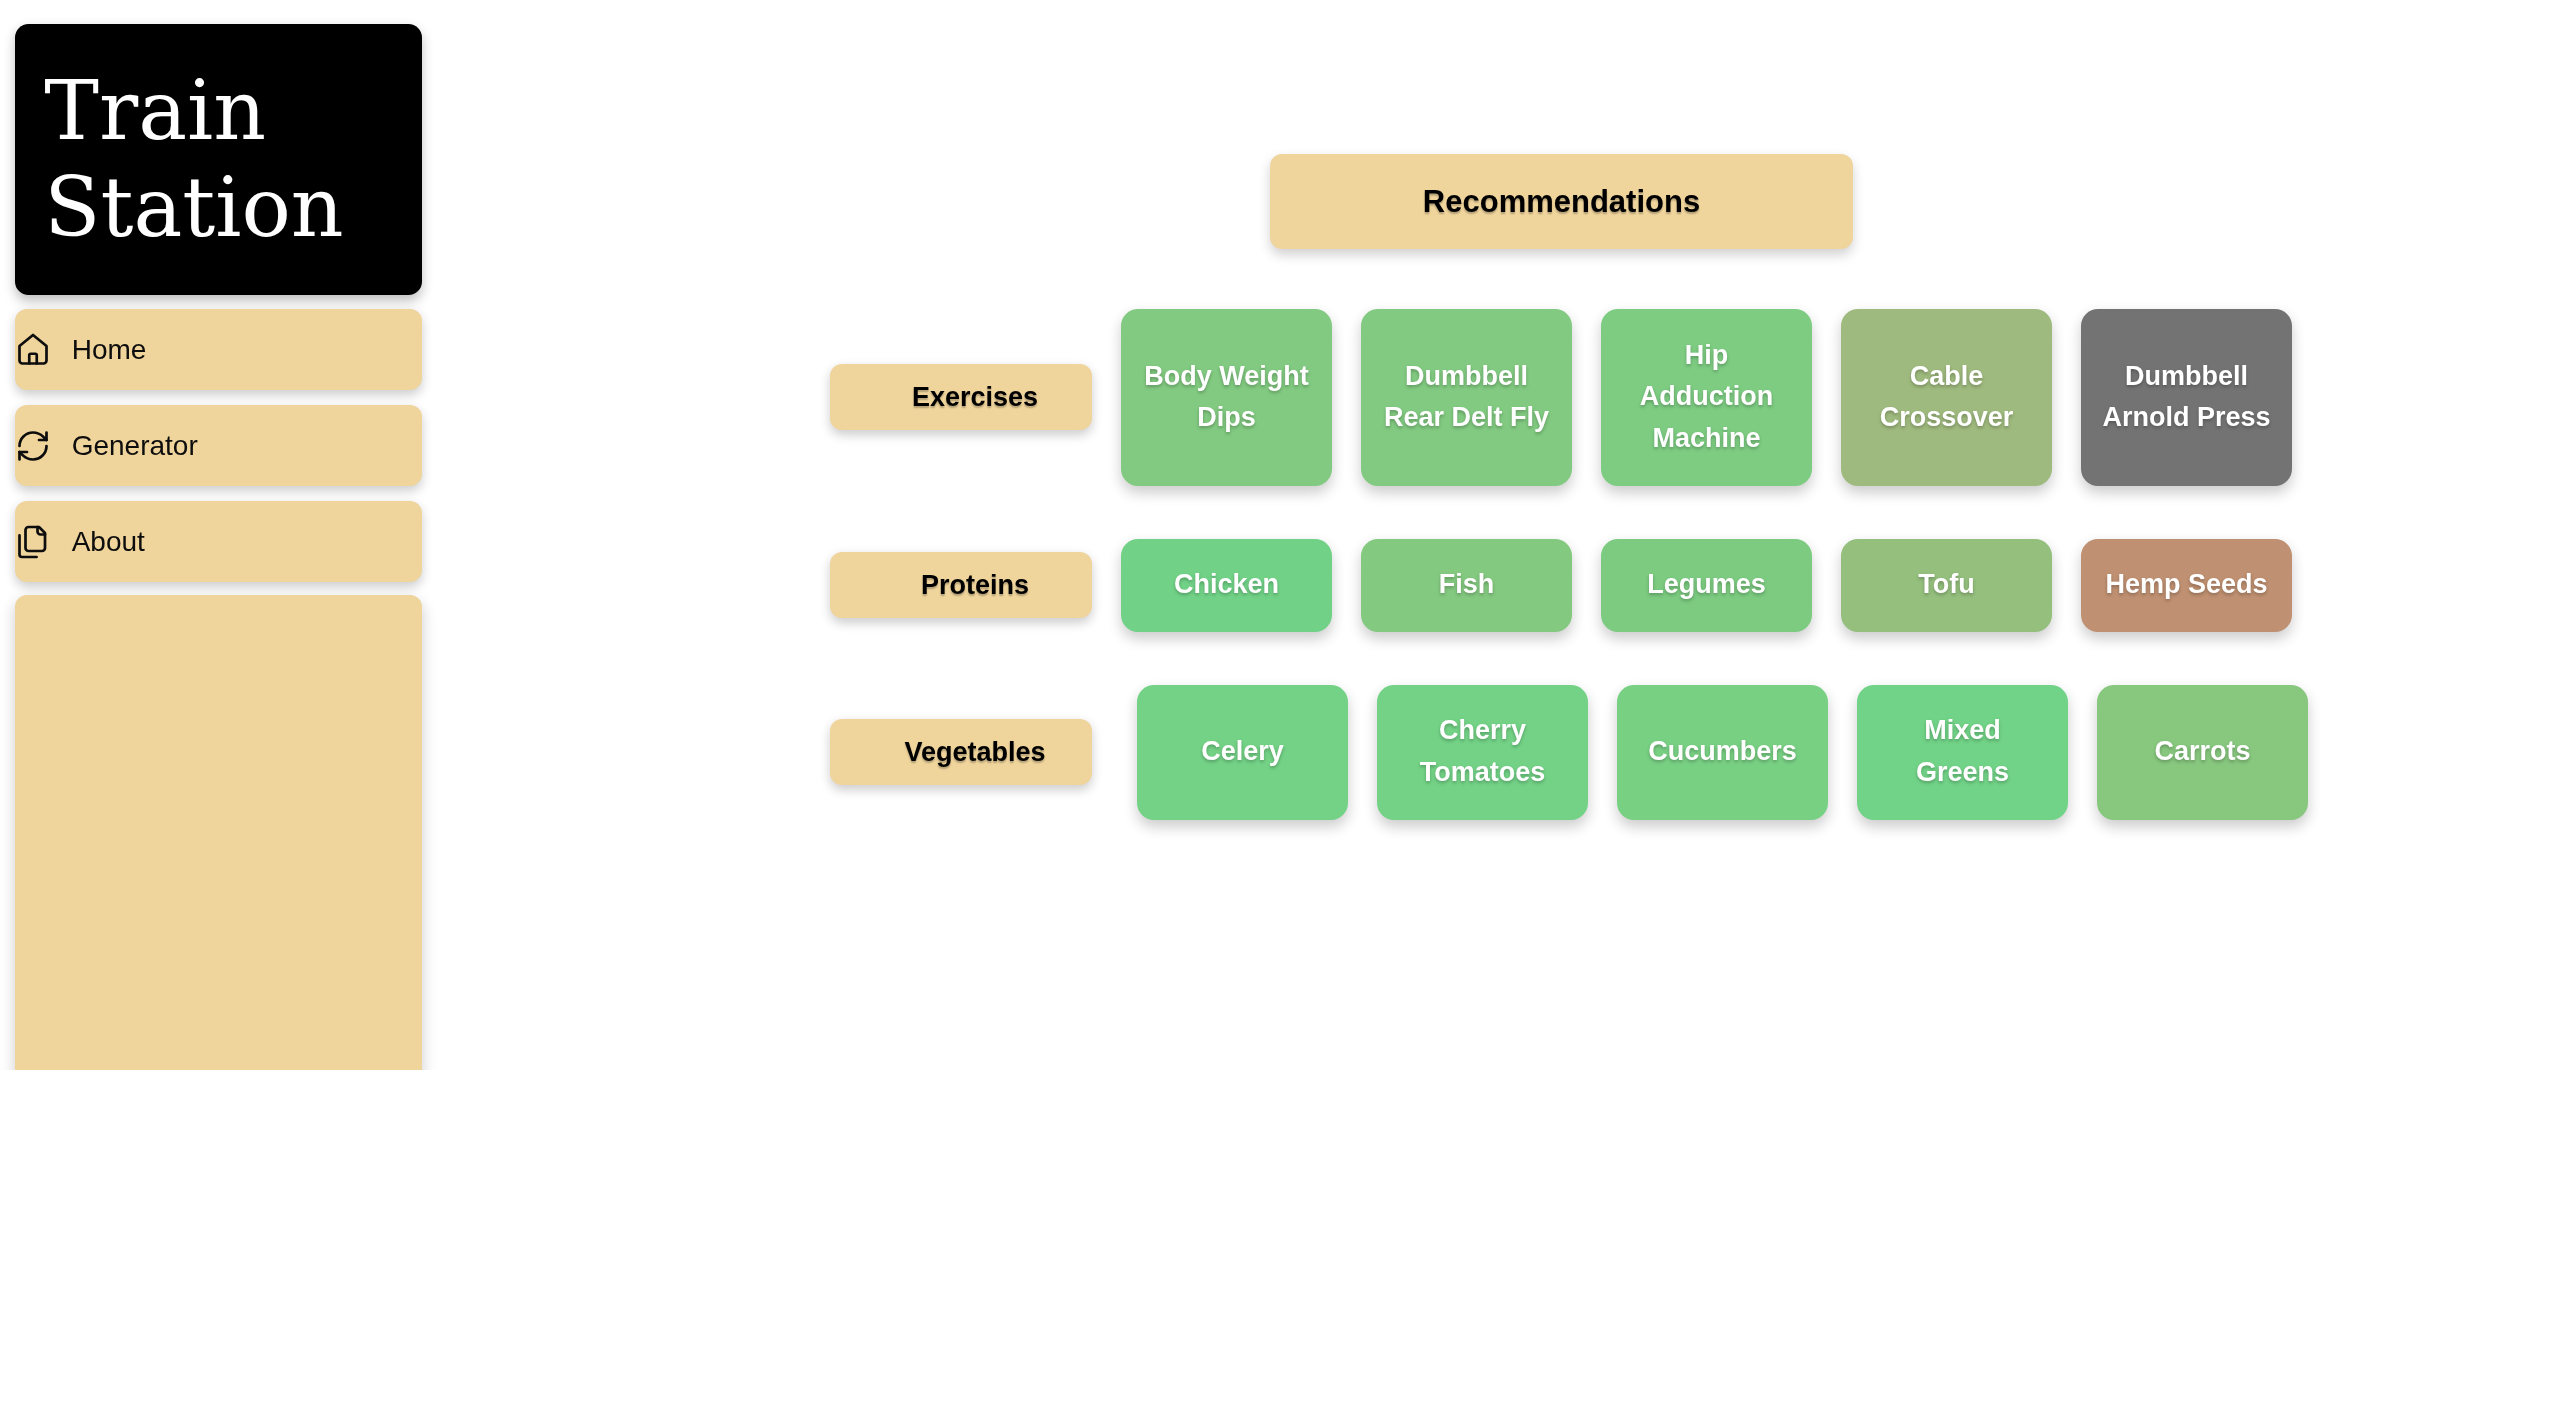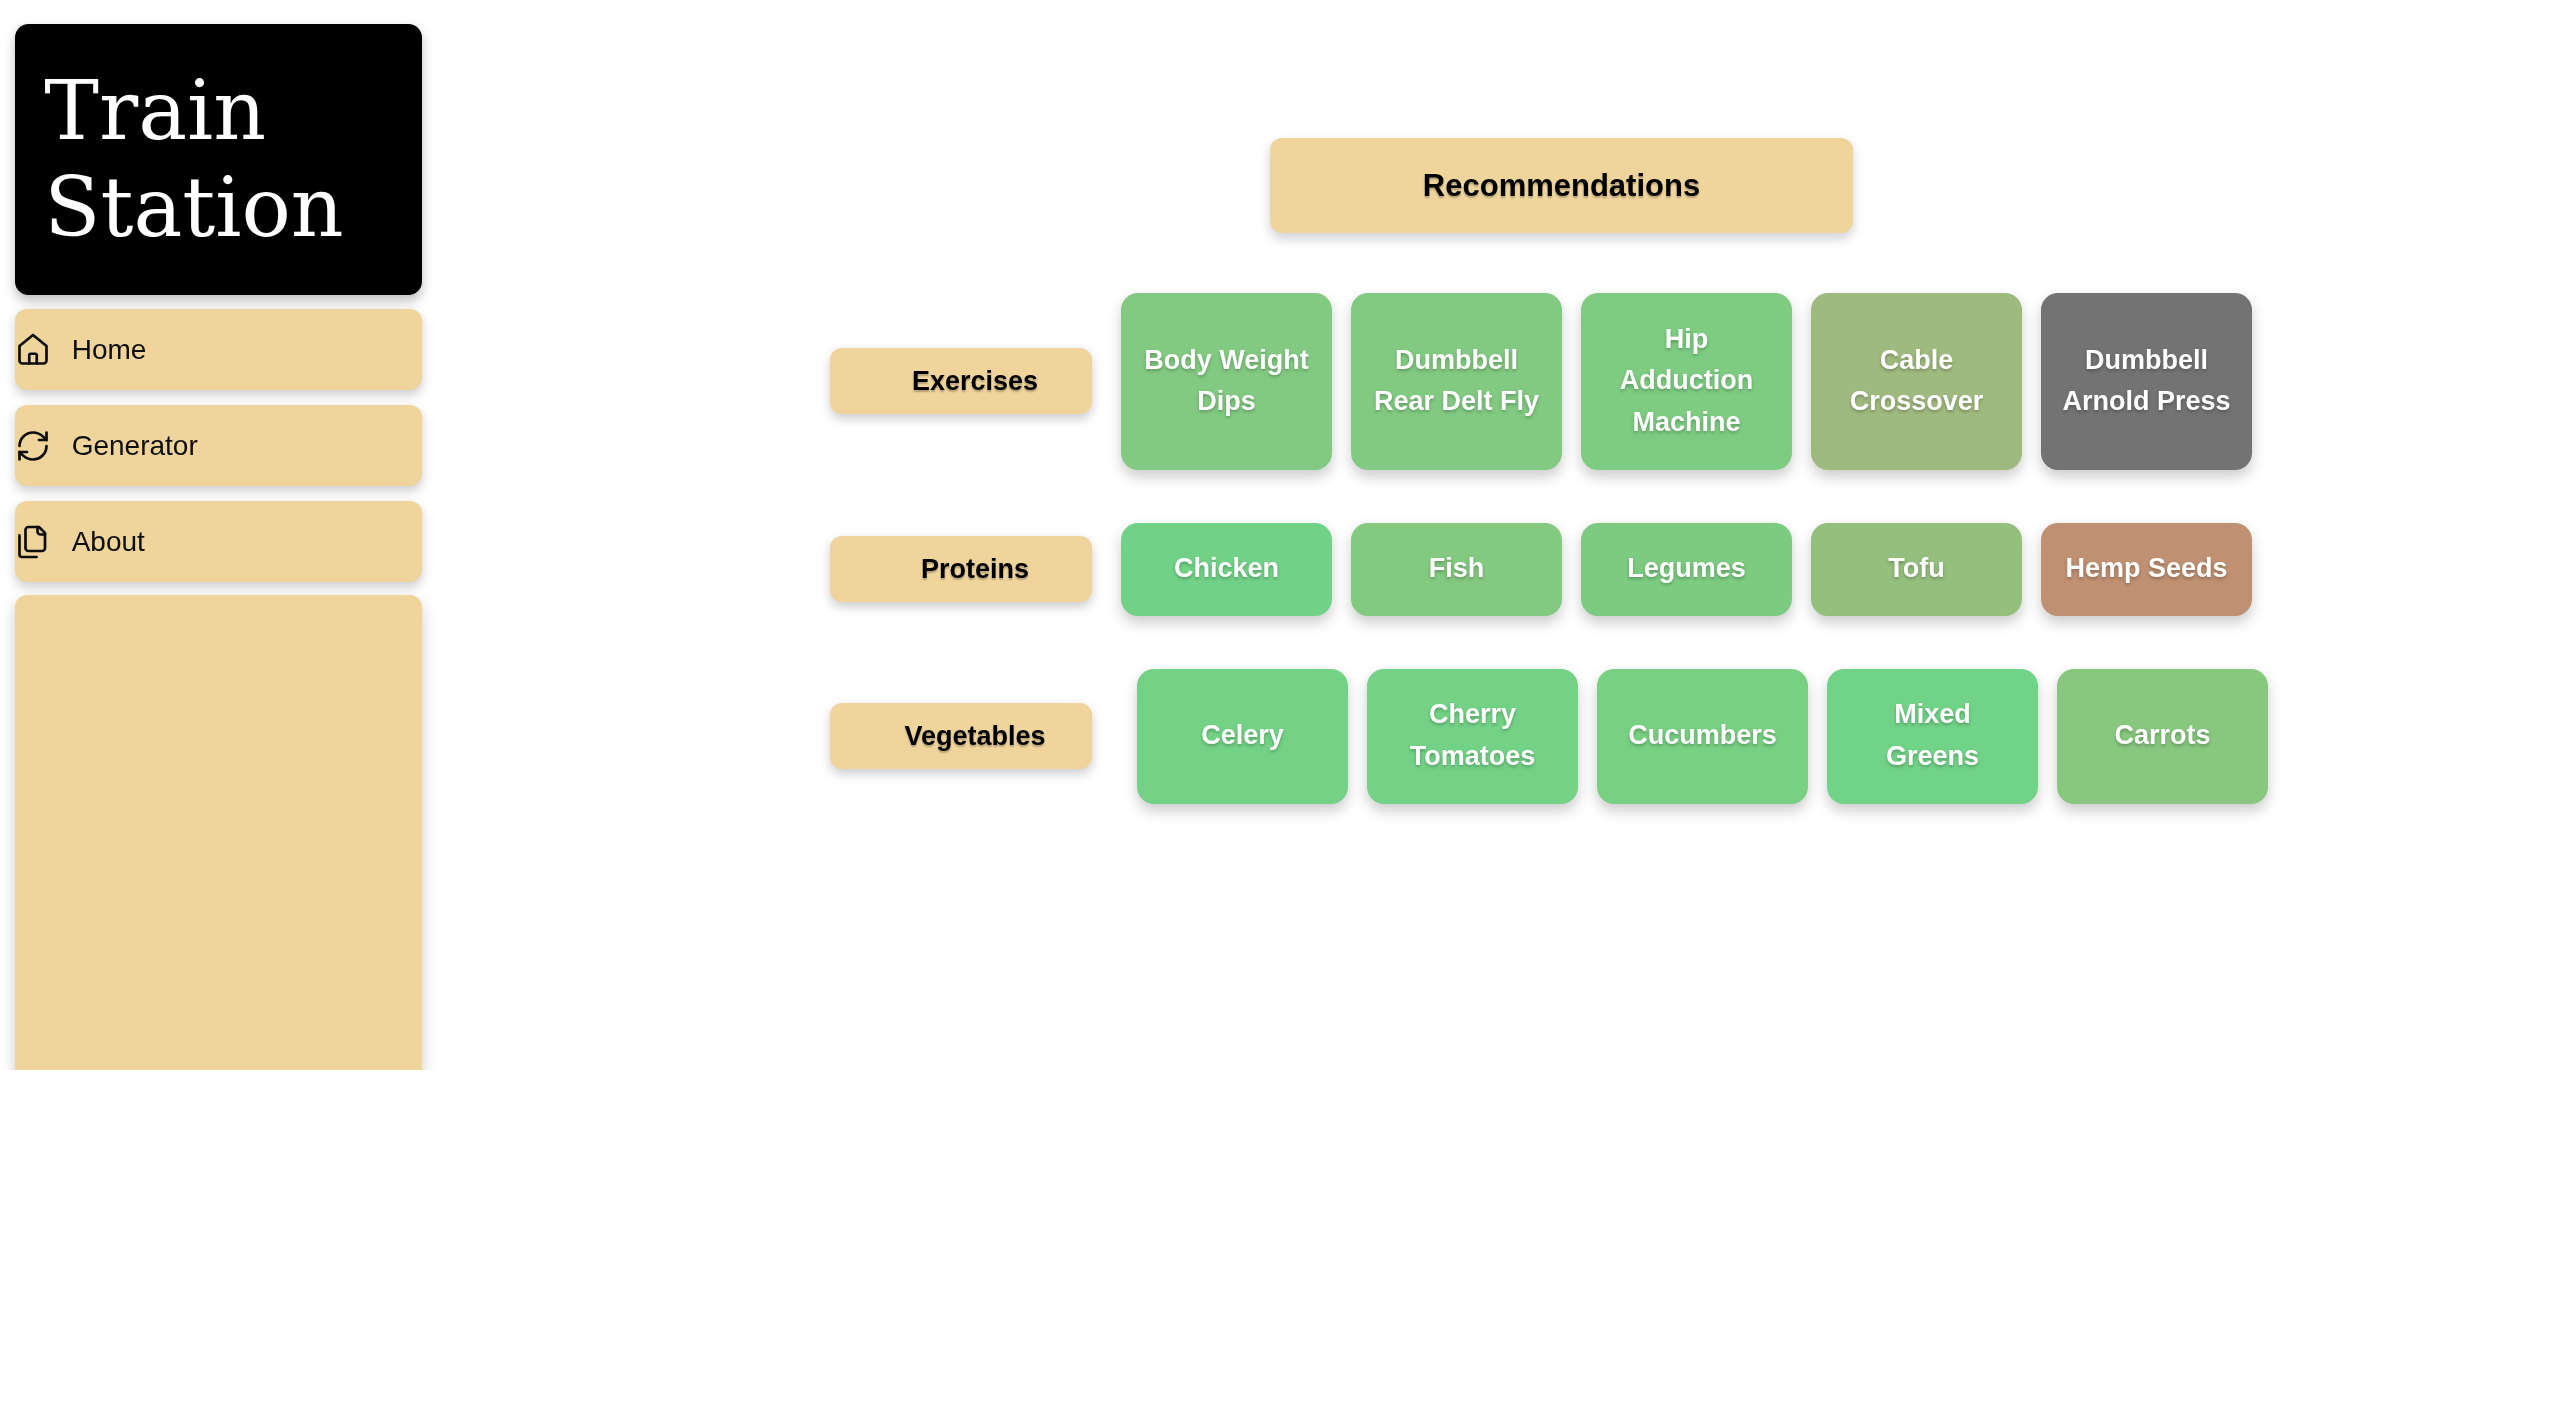--- a/index.html
+++ b/index.html
@@ -33,39 +33,39 @@
     position:absolute; left:32px; top:1319px; width:65px; height:65px;
     border-radius:50%; background:#282720; border:2.6px solid #524f45;
     box-shadow:0 0 0 1.7px rgba(0,0,0,0.65), 0 2.6px 6.8px rgba(0,0,0,0.35);
     display:flex; align-items:center; justify-content:center;
     color:#f2f2f2; font-size:39px; cursor:pointer;
   }
 
   
   .main { position:absolute; left:830px; top:138px; width:1463px; }
   .header {
-    width:583px; height:95px; margin:0 auto;
+    width:583px; height:95px; margin:16px auto;
     background:var(--tan); border-radius:12px;
     display:flex; align-items:center; justify-content:center;
     font-size:31px; font-weight:bold; color:#000;
     text-shadow:0 1.7px 1.7px rgba(0,0,0,0.25);
     box-shadow:0 5.1px 12px rgba(0,0,0,0.18);
   }
   .rows { margin-top:60px; display:flex; flex-direction:column; gap:53px; }
   .row { display:flex; gap:29px; align-items:stretch; }
   .row-label {
     width:262px; height:66px; flex:none; align-self:center;
     background:var(--tan); border-radius:12px;
     display:flex; align-items:center; justify-content:center;
     font-size:27px; font-weight:bold; color:#000;
     text-shadow:0 1.7px 1.7px rgba(0,0,0,0.25);
     box-shadow:0 4.3px 10.2px rgba(0,0,0,0.2);
     padding-left:28px;
   }
-  .cards { display:flex; gap:19px; align-items:stretch; }
+  .cards { display:flex; gap:29px; align-items:stretch; }
   .card {
     width:211px; flex:none; border-radius:17px;
     display:flex; align-items:center; justify-content:center; text-align:center;
     padding:25.6px 20.4px; color:#fff; font-size:27px; font-weight:bold; line-height:1.55;
     text-shadow:0 1.7px 3.4px rgba(0,0,0,0.25);
     box-shadow:0 6.8px 13.6px rgba(0,0,0,0.2);
     cursor:pointer;
   }
 </style>
 </head>

